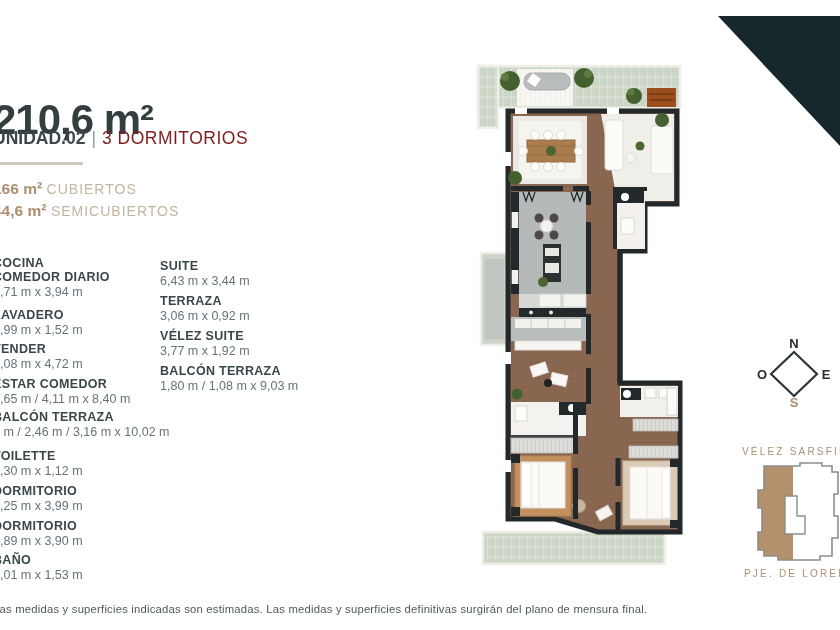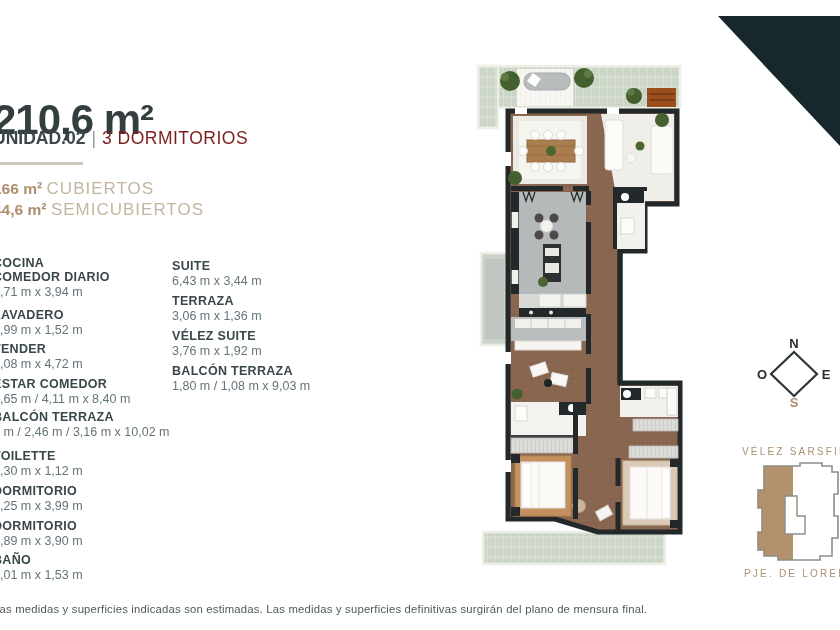--- a/index.html
+++ b/index.html
@@ -16,27 +16,27 @@
   
   .title{position:absolute;left:-7px;top:52px;font-size:42px;font-weight:bold;
         letter-spacing:-1px;color:var(--ink);white-space:nowrap;}
   .subtitle{position:absolute;left:-7px;top:112px;font-size:17.5px;white-space:nowrap;}
   .subtitle .unit{font-weight:bold;color:var(--ink2);}
   .subtitle .sep{color:var(--sep);padding:0 6px;font-weight:300;}
   .subtitle .type{color:#7f1d1d;letter-spacing:.5px;}
   .divider{position:absolute;left:-7px;top:146px;width:90px;height:3px;background:var(--divider);}
   .areas{position:absolute;left:-7px;top:162px;line-height:21px;white-space:nowrap;}
   .areas .val{font-size:15.5px;font-weight:bold;color:var(--tan);}
-  .areas .lab{font-size:17px;color:var(--tan-light);letter-spacing:1px;}
+  .areas .lab{font-size:14px;color:var(--tan-light);letter-spacing:1px;}
   
   .room{position:absolute;white-space:nowrap;}
   .room .room-name{font-size:12.5px;font-weight:bold;color:var(--ink2);
         letter-spacing:.3px;line-height:14px;white-space:pre-line;}
   .room .room-dims{font-size:12.5px;color:var(--muted);margin-top:2px;line-height:13px;}
-  .col1{left:-7px;} .col2{left:172px;}
+  .col1{left:-7px;} .col2{left:160px;}
   
   .plan{position:absolute;left:455px;top:42px;}
   .compass{position:absolute;left:755px;top:320px;}
   .street-top{position:absolute;left:742px;top:430px;font-size:10px;letter-spacing:2.2px;
         color:#ab9072;white-space:nowrap;}
   .minimap{position:absolute;left:742px;top:446px;}
   .street-bottom{position:absolute;left:744px;top:552px;font-size:10px;letter-spacing:2.2px;
         color:#ab9072;white-space:nowrap;}
   .disclaimer{position:absolute;left:-7px;top:587px;font-size:11.3px;color:#4d5a5d;
         letter-spacing:.2px;white-space:nowrap;}
@@ -100,25 +100,25 @@
       </div>
   </section>
 
   <section>
     <div class="room col2" style="top:243px">
         <div class="room-name">SUITE</div>
         <div class="room-dims">6,43 m x 3,44 m</div>
       </div>
     <div class="room col2" style="top:278px">
         <div class="room-name">TERRAZA</div>
-        <div class="room-dims">3,06 m x 1,36 m</div>
+        <div class="room-dims">3,06 m x 0,92 m</div>
       </div>
     <div class="room col2" style="top:313px">
         <div class="room-name">VÉLEZ SUITE</div>
-        <div class="room-dims">3,76 m x 1,92 m</div>
+        <div class="room-dims">3,77 m x 1,92 m</div>
       </div>
     <div class="room col2" style="top:348px">
         <div class="room-name">BALCÓN TERRAZA</div>
         <div class="room-dims">1,80 m / 1,08 m x 9,03 m</div>
       </div>
   </section>
 
   <svg class="plan" width="250" height="528" viewBox="0 0 250 528">
     <defs>
       <pattern id="plank" width="8" height="8" patternUnits="userSpaceOnUse">

